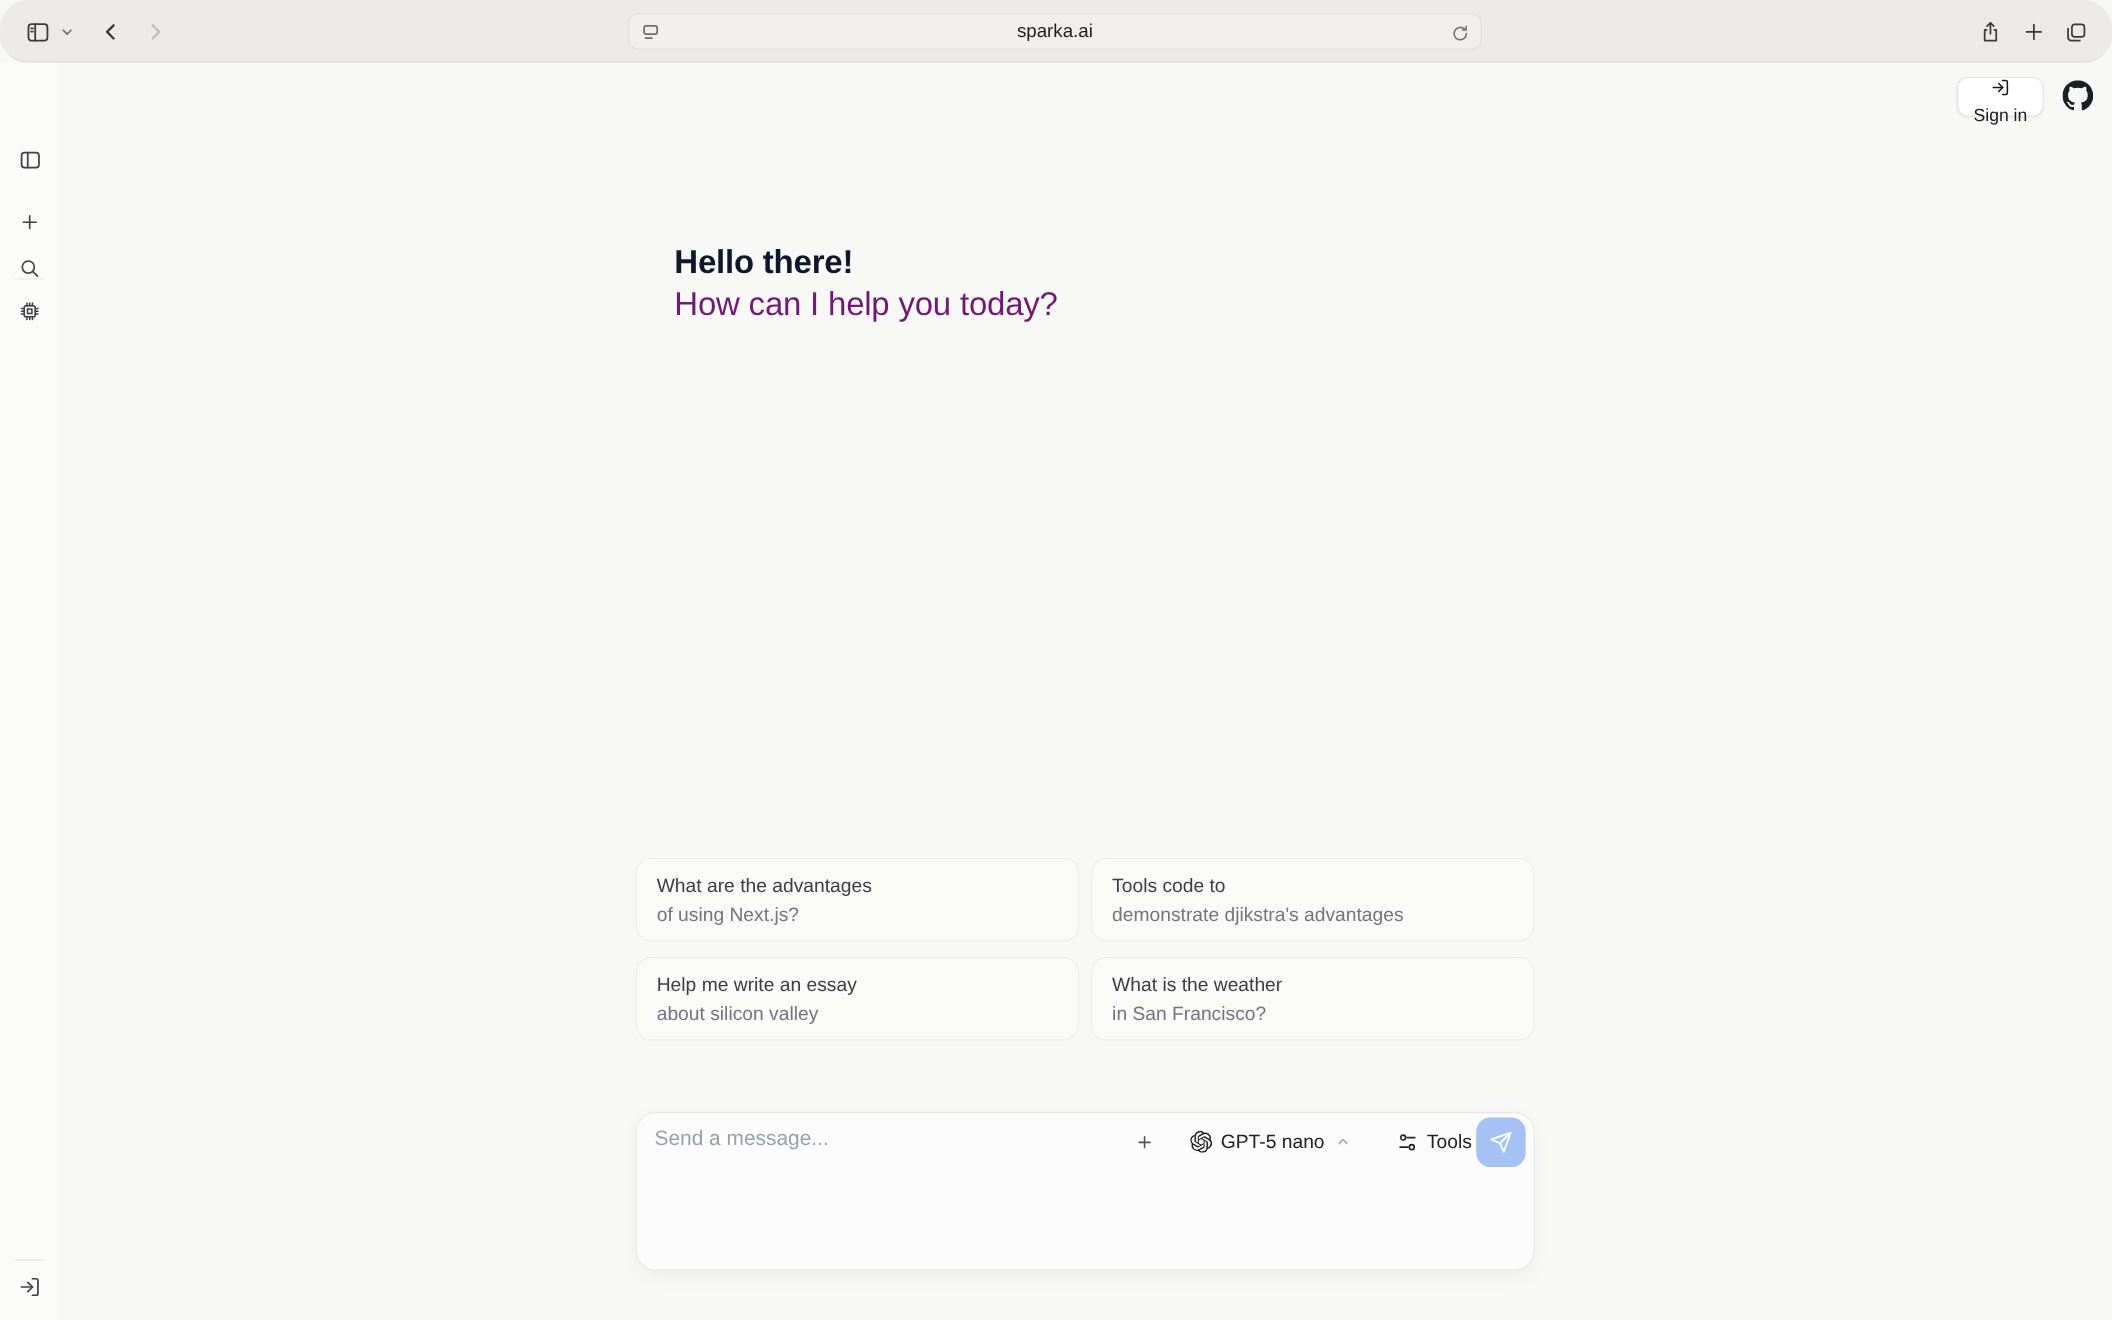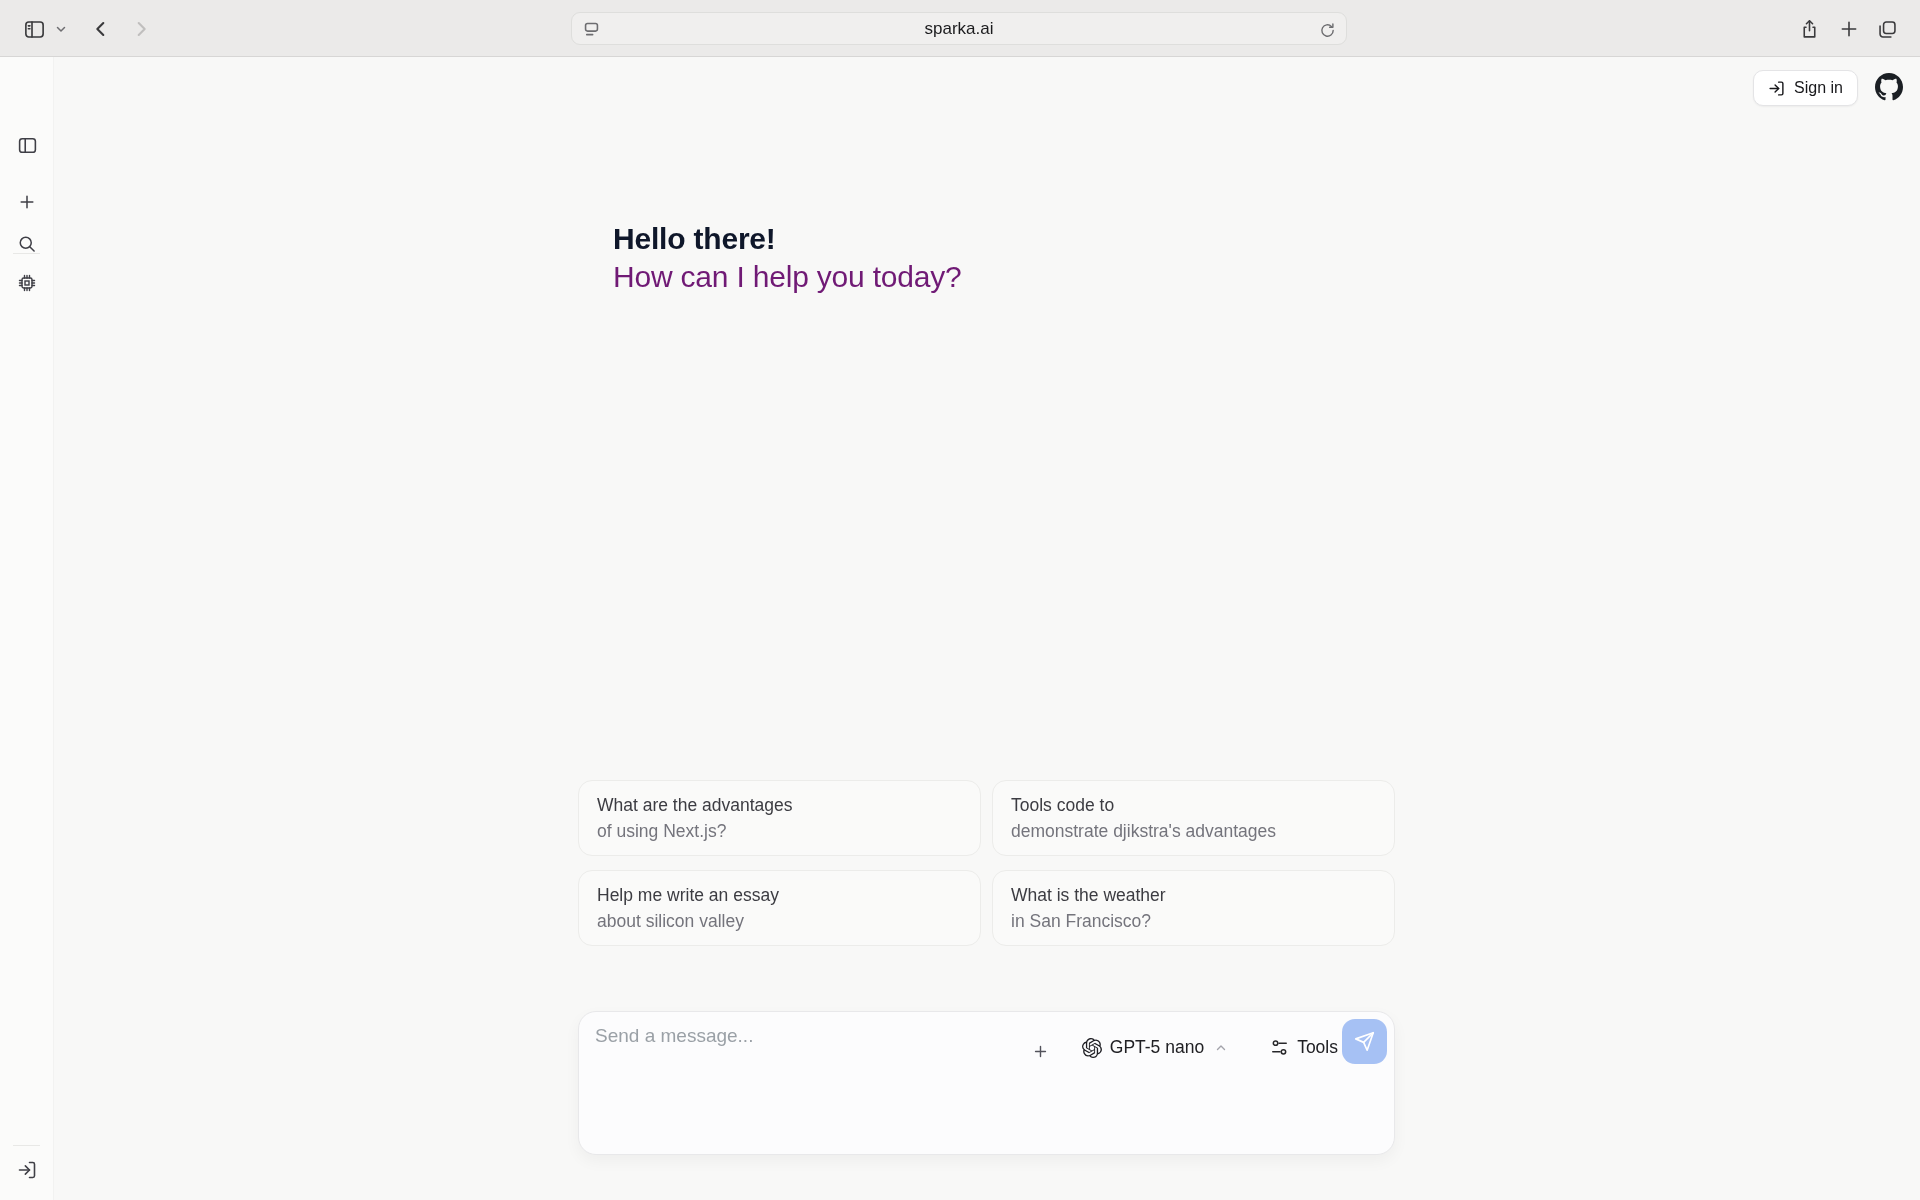--- a/index.html
+++ b/index.html
@@ -2,21 +2,21 @@
 <html style="--send-blue: #a6c1f4;"><head>
 <meta charset="utf-8">
 <style>
   * { margin:0; padding:0; box-sizing:border-box; }
   html,body { width:1920px; height:1200px; overflow:hidden; }
   body { font-family:"Liberation Sans","DejaVu Sans",sans-serif; }
   .stage { position:relative; width:1920px; height:1200px; background:#f8f8f7; }
 
   
   .chrome { position:absolute; left:0; top:0; width:1920px; height:57px;
-            background:#ebeae9; border-bottom:1px solid #d7d6d5; z-index:10; }
+            background:#ebeae9; border-bottom:1px solid #d7d6d5; z-index:10;border-radius:26px; }
   .chrome-btn { position:absolute; top:14px; width:30px; height:30px; display:flex;
             align-items:center; justify-content:center; border:none; background:transparent;
             border-radius:6px; cursor:pointer; }
   .urlbar { position:absolute; left:571px; top:12px; width:776px; height:33px;
             background:#f0efee; border:1px solid #dededc; border-radius:9px;
             display:flex; align-items:center; justify-content:center; cursor:text; }
   .urlbar .addr { font-size:17px; color:#1c1c1e; }
   .urlbar .left-ic { position:absolute; left:10px; top:7px; }
   .urlbar .right-ic { position:absolute; right:8px; top:6px; width:22px; height:22px;
             display:flex; align-items:center; justify-content:center; background:transparent; border:none; cursor:pointer;}
@@ -26,21 +26,21 @@
           background:#fbfbfa; border-right:1px solid rgba(0,0,0,0.035); z-index:5; }
   .rail-btn { position:absolute; left:11px; width:32px; height:32px; display:flex;
           align-items:center; justify-content:center; background:transparent; border:none;
           border-radius:8px; cursor:pointer; color:#3f3f46; }
   .rail-div { position:absolute; left:13px; width:27px; height:1px; background:#e8e8e6; }
 
   
   .signin { position:absolute; right:62px; top:70px; height:36px; padding:0 14px;
             display:flex; align-items:center; gap:9px; background:#ffffff;
             border:1px solid #e4e4e6; border-radius:10px; box-shadow:0 1px 2px rgba(0,0,0,0.05);
-            font-size:16px; font-weight:500; color:#18181b; cursor:pointer; }
+            font-size:16px; font-weight:500; color:#18181b; cursor:pointer;flex-direction:column; }
   .gh { position:absolute; left:1875px; top:73px; width:28px; height:28px; cursor:pointer; }
 
   
   .greet { position:absolute; left:613px; top:222px; }
   .greet .t { font-size:30px; font-weight:700; color:#0f172a; letter-spacing:-0.2px; }
   .greet .s { font-size:30px; font-weight:400; color:#701a75; margin-top:4px; letter-spacing:-0.2px;text-align:center; }
 
   
   .cards { position:absolute; left:578px; top:780px; width:818px;
            display:grid; grid-template-columns:403px 403px; gap:14px 11px; }
@@ -49,21 +49,21 @@
   .card .l1 { font-size:17.5px; font-weight:500; color:#3c3c42; line-height:23px; }
   .card .l2 { font-size:17.5px; font-weight:400; color:#74747c; line-height:23px; margin-top:3px; }
 
   
   .composer { position:absolute; left:578px; top:1011px; width:817px; height:144px;
               background:#fcfcfd; border:1px solid #e8e8ea; border-radius:18px;
               box-shadow:0 6px 16px rgba(0,0,0,0.045); display:flex; }
   .composer textarea { flex:1; resize:none; border:none; outline:none; background:transparent;
               padding:13px 16px 0 16px; font-family:inherit; font-size:19px; color:#26262b; }
   .composer textarea::placeholder { color:#9aa0a6; }
-  .ctl-row { height:60px; display:flex; align-items:flex-end; padding:0 7px 8px 16px; }
+  .ctl-row { height:60px; display:flex; align-items:center; padding:0 7px 8px 16px; }
   .ghost-btn { display:flex; align-items:center; gap:8px; background:transparent; border:none;
               cursor:pointer; font-family:inherit; font-size:17.5px; font-weight:500; color:#202024;
               padding:6px 4px; border-radius:8px; }
   .plus-btn { width:26px; height:26px; display:flex; align-items:center; justify-content:center;
               background:transparent; border:none; cursor:pointer; color:#52525b; }
   .model-btn { margin-left:24px; }
   .tools-btn { margin-left:34px; }
   .send-btn { margin-left:auto; width:45px; height:45px; border:none; border-radius:13px;
               background:var(--send-blue,#a6c1f4); display:flex; align-items:center; justify-content:center;
               cursor:pointer; }

